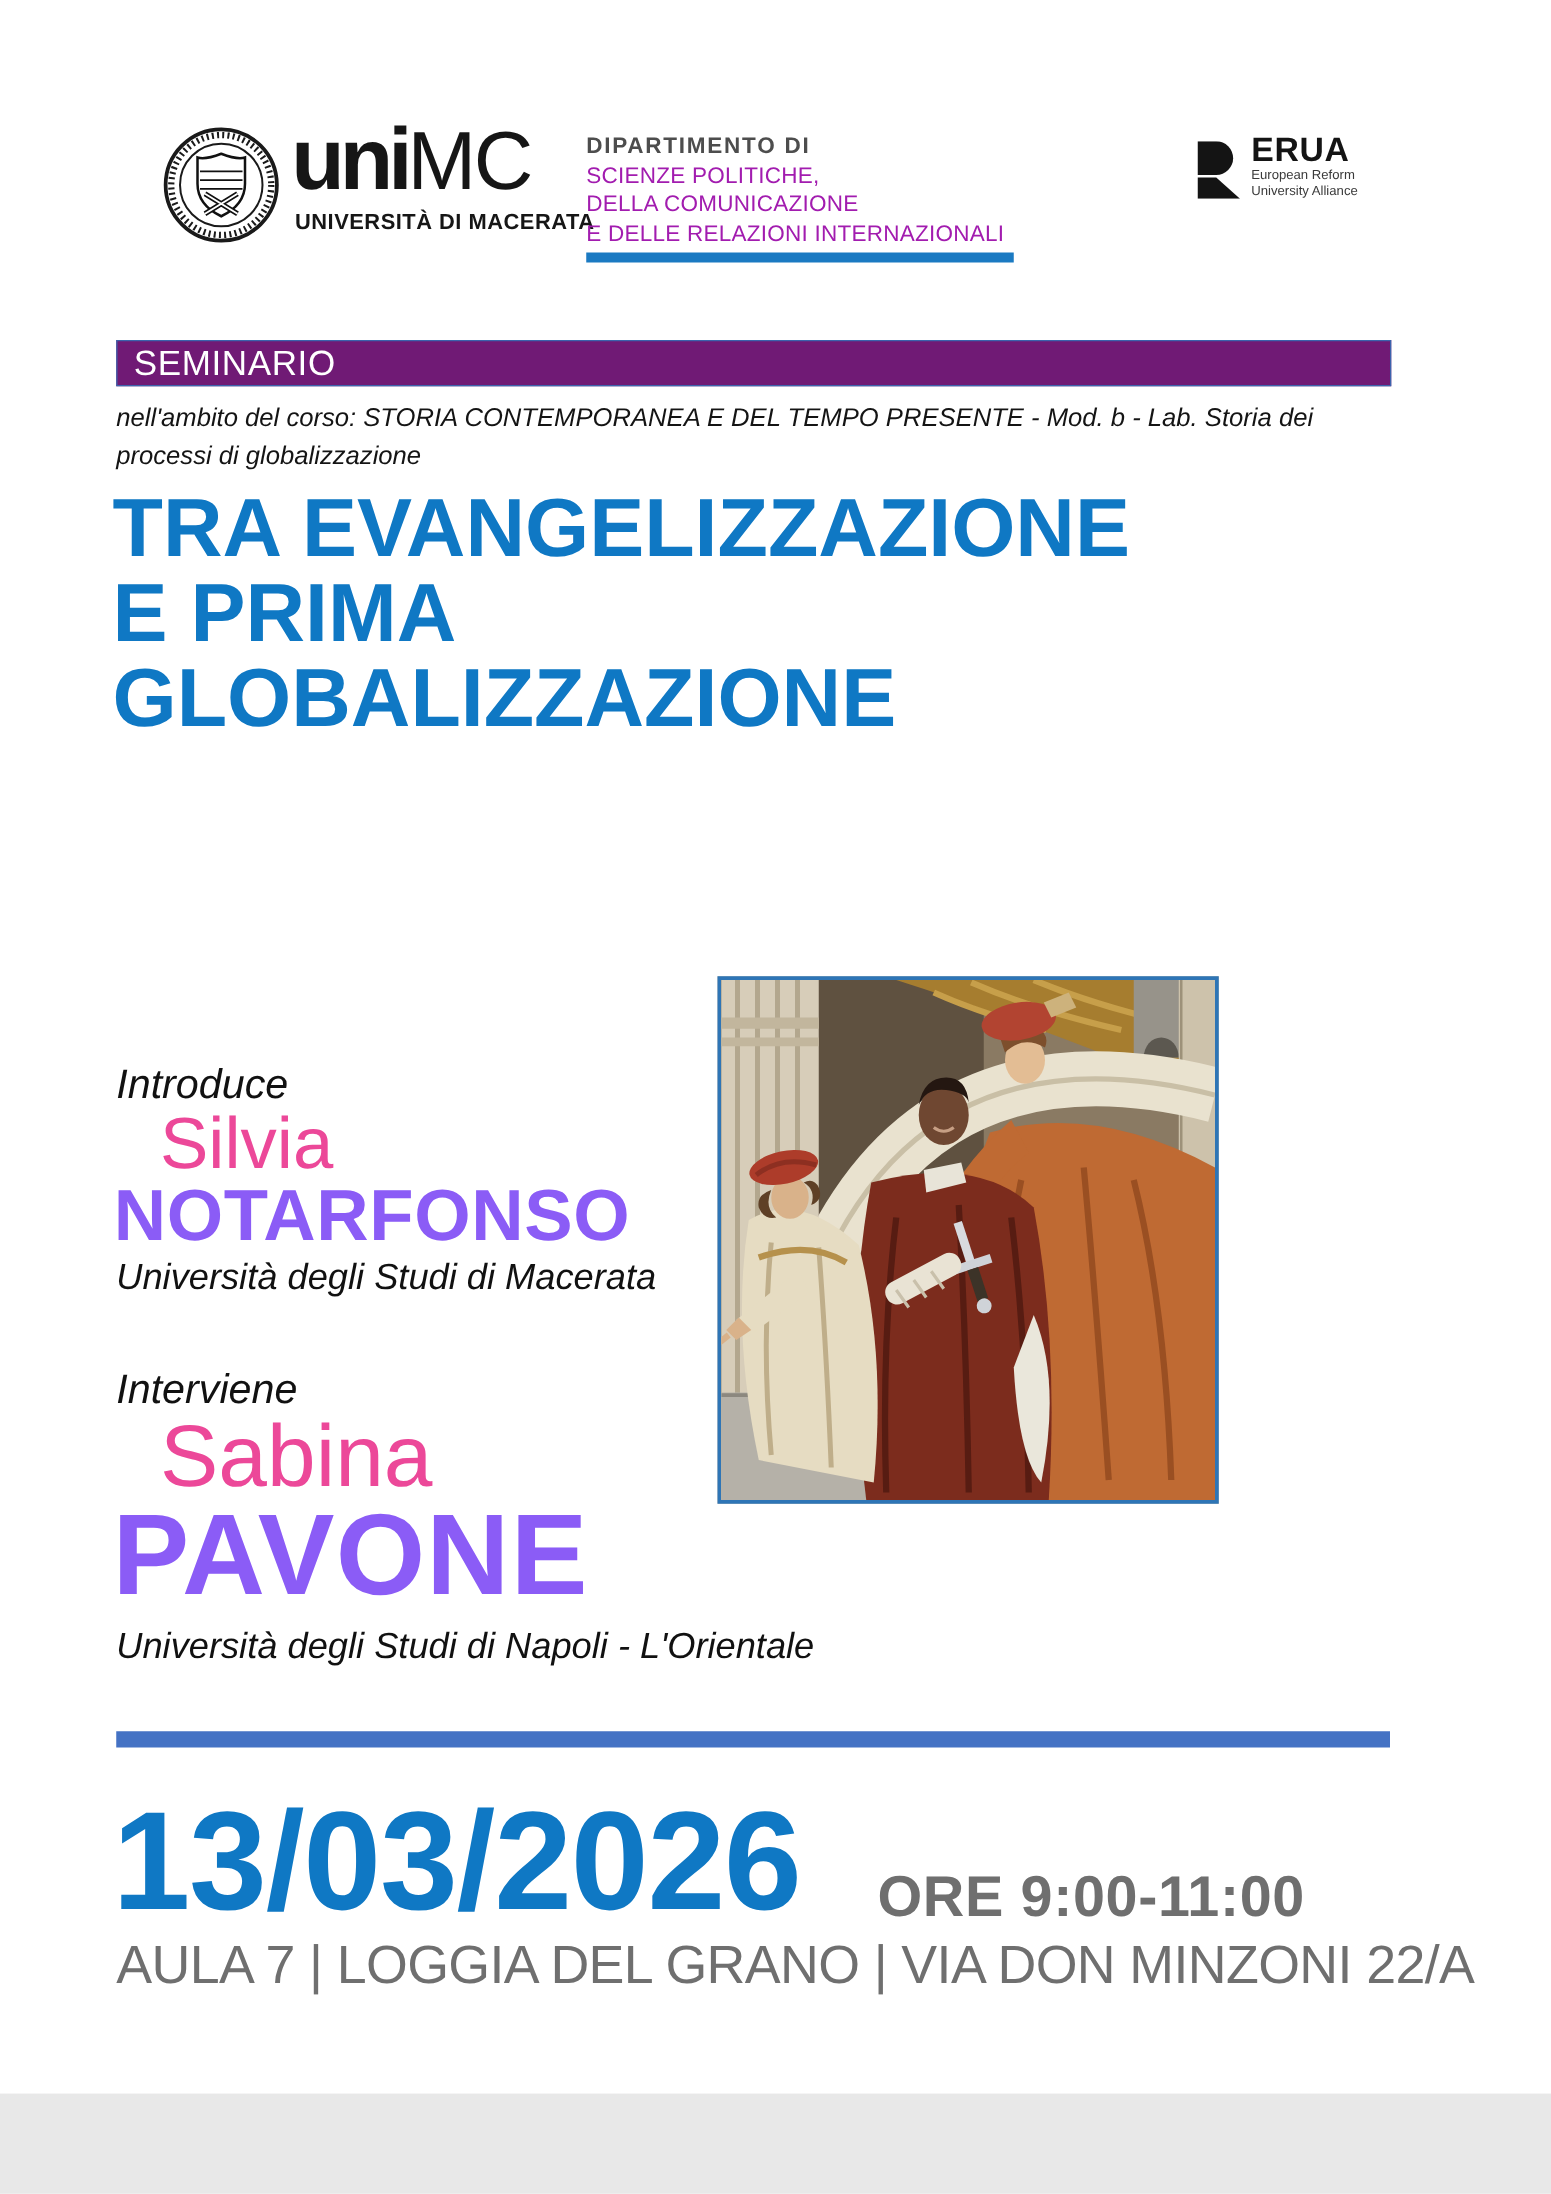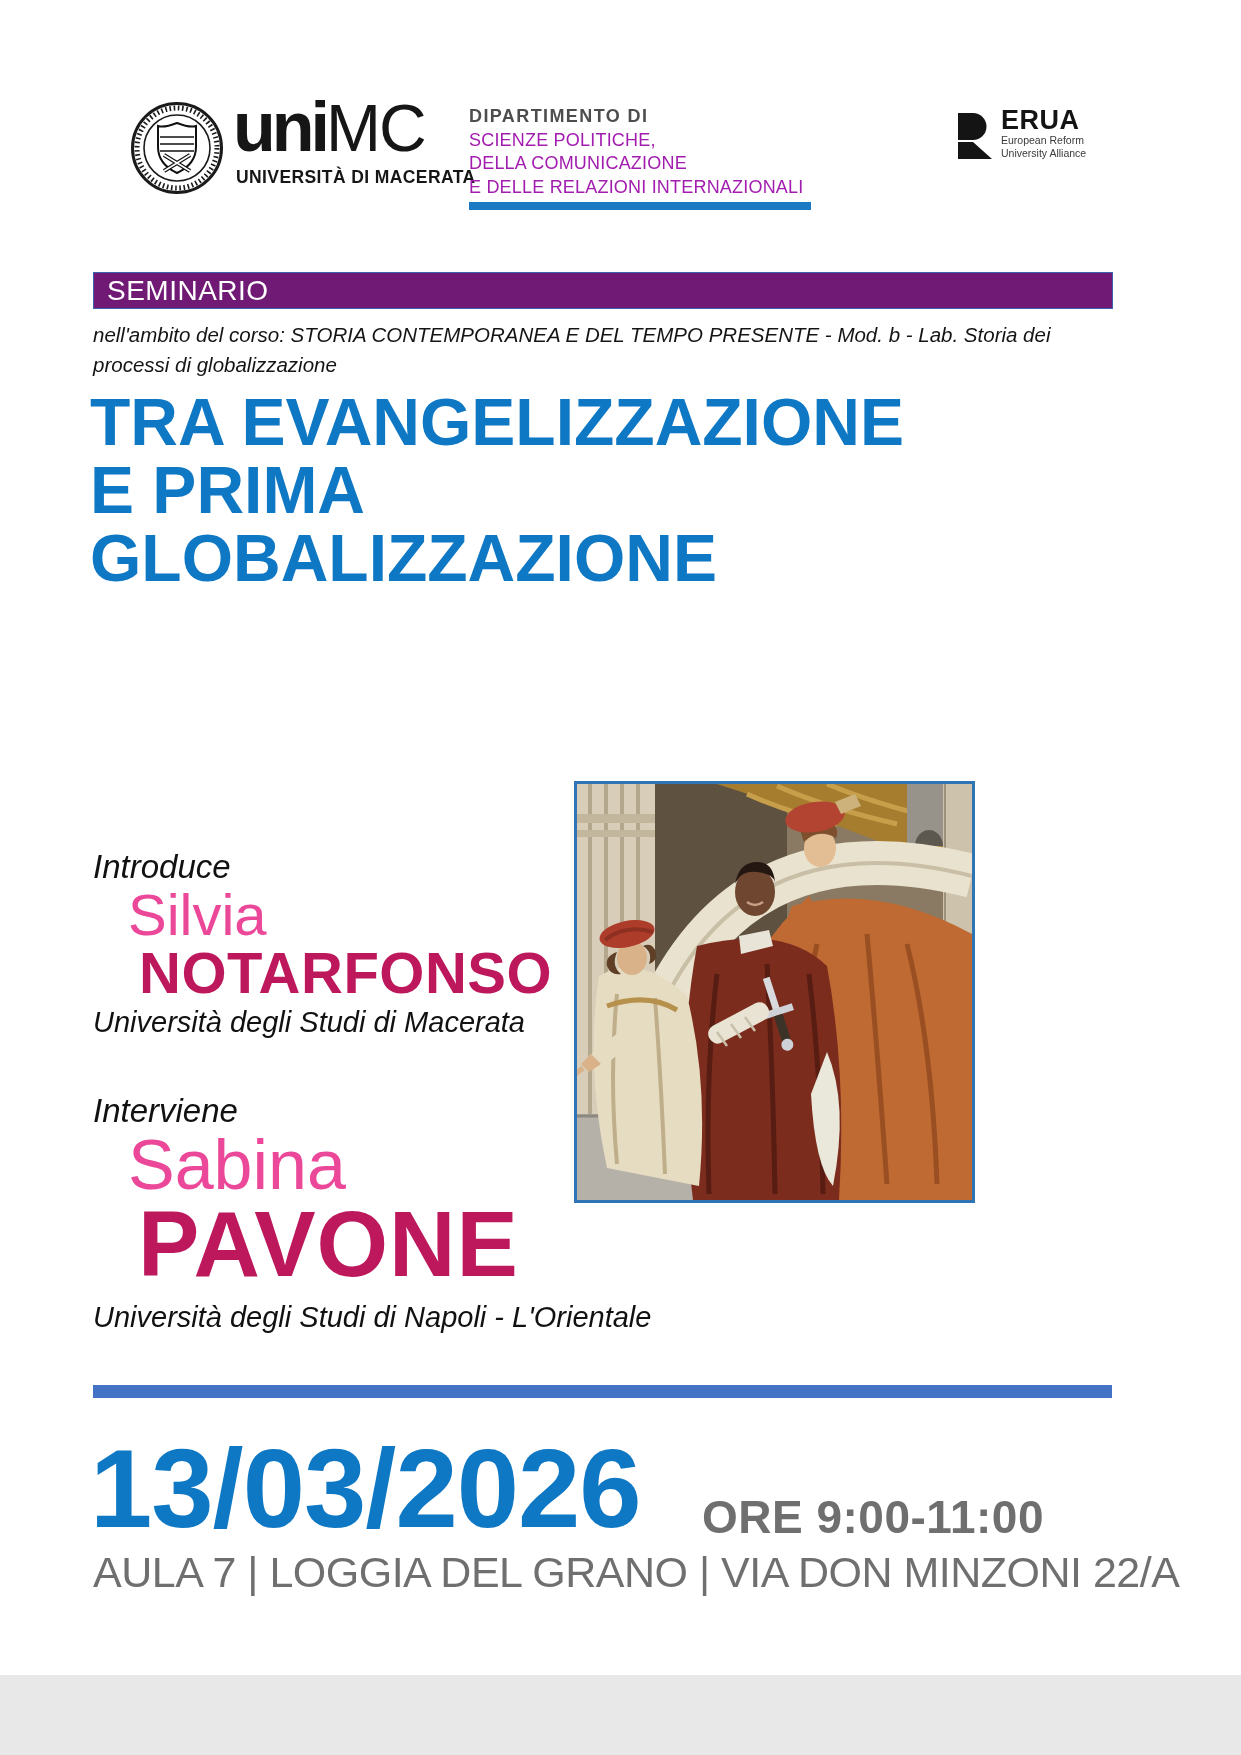--- a/index.html
+++ b/index.html
@@ -38,21 +38,21 @@
   
   .title{left:90px;top:388px;margin:0;font-size:66px;font-weight:700;line-height:68px;
     color:#0F78C4;letter-spacing:0px;white-space:nowrap;}
   .subtitle{left:92px;top:597px;margin:0;font-size:49px;font-weight:700;line-height:50px;
     color:#8A8480;letter-spacing:0.5px;white-space:nowrap;}
   .title span,.subtitle span{display:block;}
 
   
   .role{font-size:33px;font-style:italic;color:#111;line-height:1;}
   .fname{color:#ec4899;line-height:1;margin-left:37px;}
-  .lname{color:#be185d;font-weight:700;line-height:1;margin-left:48px;}
+  .lname{color:#8b5cf6;font-weight:700;line-height:1;}
   .aff{font-size:29px;font-style:italic;color:#111;line-height:1;}
   .role-1{left:93px;top:850px;}
   .fname-1{left:91px;top:886px;font-size:58px;}
   .lname-1{left:91px;top:944px;font-size:58px;letter-spacing:0.5px;}
   .aff-1{left:93px;top:1008px;}
   .role-2{left:93px;top:1094px;}
   .fname-2{left:91px;top:1130px;font-size:70px;}
   .lname-2{left:90px;top:1198px;font-size:92px;letter-spacing:1px;}
   .aff-2{left:93px;top:1303px;}
 

